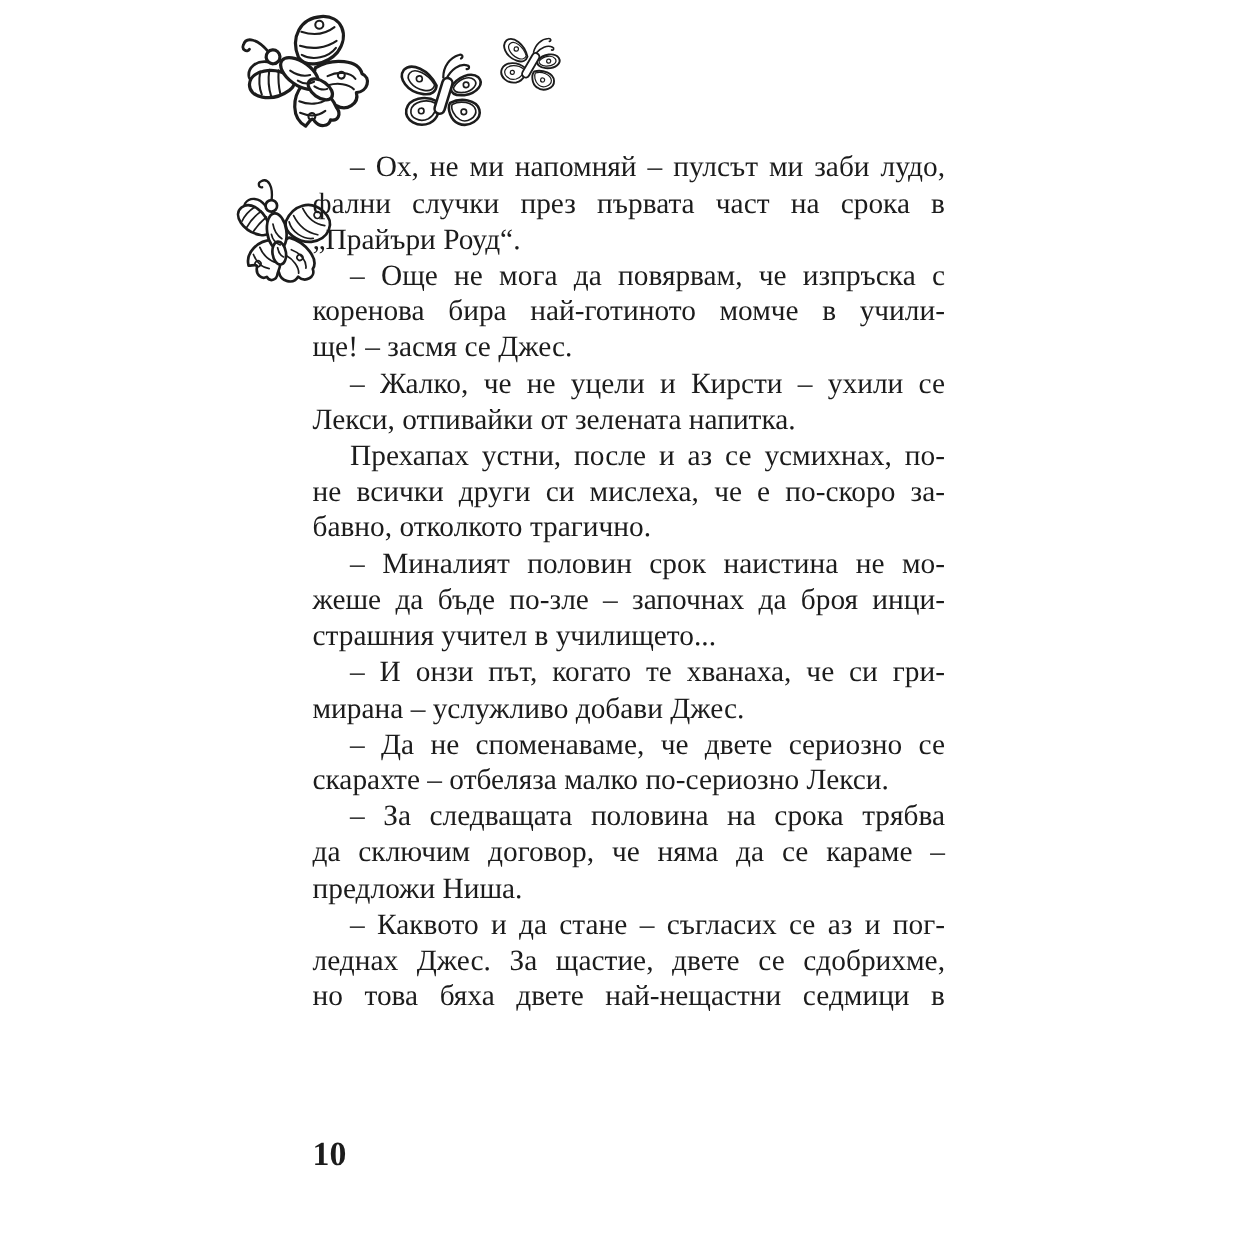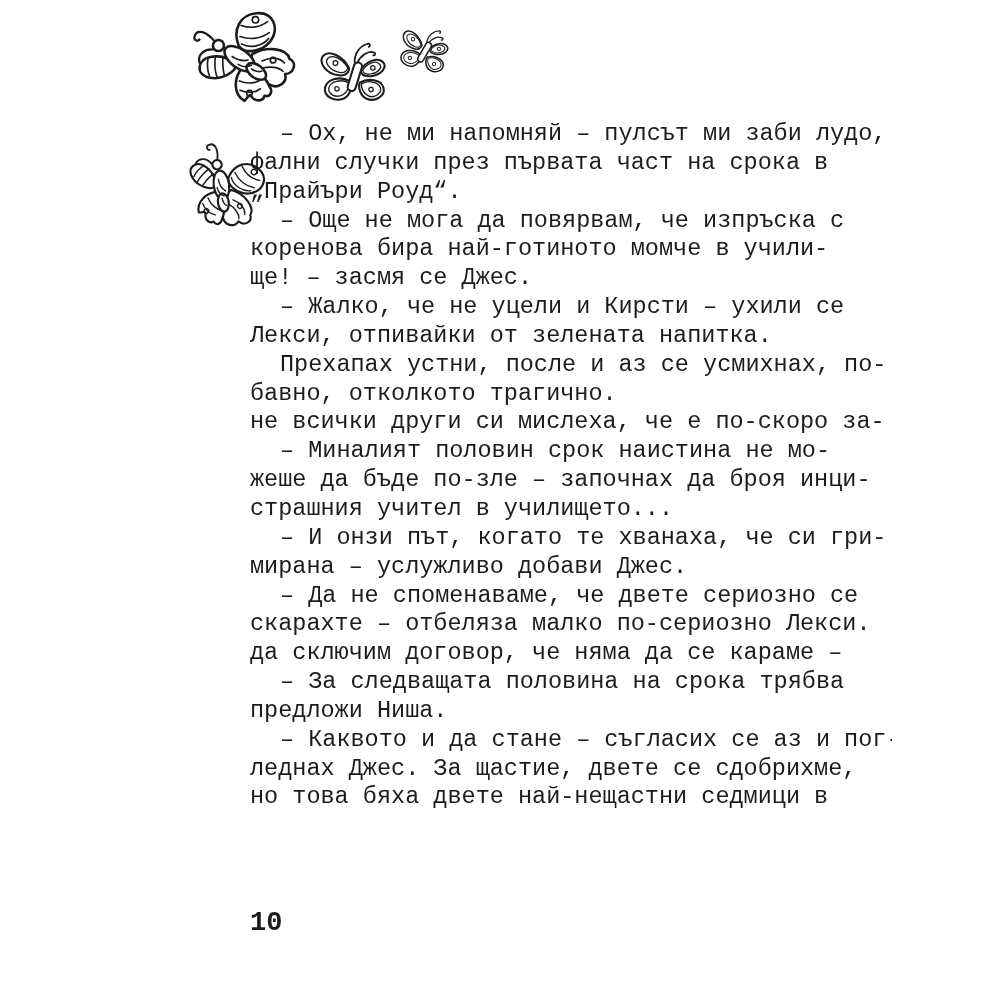--- a/index.html
+++ b/index.html
@@ -6,21 +6,21 @@
     margin: 0;
     padding: 0;
     background: #ffffff;
   }
   #page {
     position: relative;
     width: 892px;
     height: 1000px;
     background: #ffffff;
     overflow: hidden;
-    font-family: Liberation Mono, monospace;
+    font-family: Liberation Serif, serif;
     color: #1c1c1c;
   }
   
   #body-text {
     position: absolute;
     left: 250px;
     top: 120px;
     width: 506px;
     font-size: 23.5px;
     line-height: 28.85px;
@@ -154,39 +154,39 @@
         <div class="line indent">– Още не мога да повярвам, че изпръска с</div>
         <div class="line">коренова бира най-готиното момче в учили-</div>
         <div class="line end">ще! – засмя се Джес.</div>
       </div>
       <div class="paragraph">
         <div class="line indent">– Жалко, че не уцели и Кирсти – ухили се</div>
         <div class="line end">Лекси, отпивайки от зелената напитка.</div>
       </div>
       <div class="paragraph">
         <div class="line indent">Прехапах устни, после и аз се усмихнах, по-</div>
+        <div class="line">не всички други си мислеха, че е по-скоро за-</div>
         <div class="line end">бавно, отколкото трагично.</div>
-        <div class="line">не всички други си мислеха, че е по-скоро за-</div>
       </div>
       <div class="paragraph">
         <div class="line indent">– Миналият половин срок наистина не мо-</div>
         <div class="line">жеше да бъде по-зле – започнах да броя инци-</div>
         <div class="line end">страшния учител в училището...</div>
       </div>
       <div class="paragraph">
         <div class="line indent">– И онзи път, когато те хванаха, че си гри-</div>
         <div class="line end">мирана – услужливо добави Джес.</div>
       </div>
       <div class="paragraph">
         <div class="line indent">– Да не споменаваме, че двете сериозно се</div>
         <div class="line end">скарахте – отбеляза малко по-сериозно Лекси.</div>
       </div>
       <div class="paragraph">
+        <div class="line indent">– За следващата половина на срока трябва</div>
         <div class="line">да сключим договор, че няма да се караме –</div>
-        <div class="line indent">– За следващата половина на срока трябва</div>
         <div class="line end">предложи Ниша.</div>
       </div>
       <div class="paragraph">
         <div class="line indent">– Каквото и да стане – съгласих се аз и пог-</div>
         <div class="line">леднах Джес. За щастие, двете се сдобрихме,</div>
         <div class="line">но това бяха двете най-нещастни седмици в</div>
       </div>
     </div>
 
   <div id="footer">

